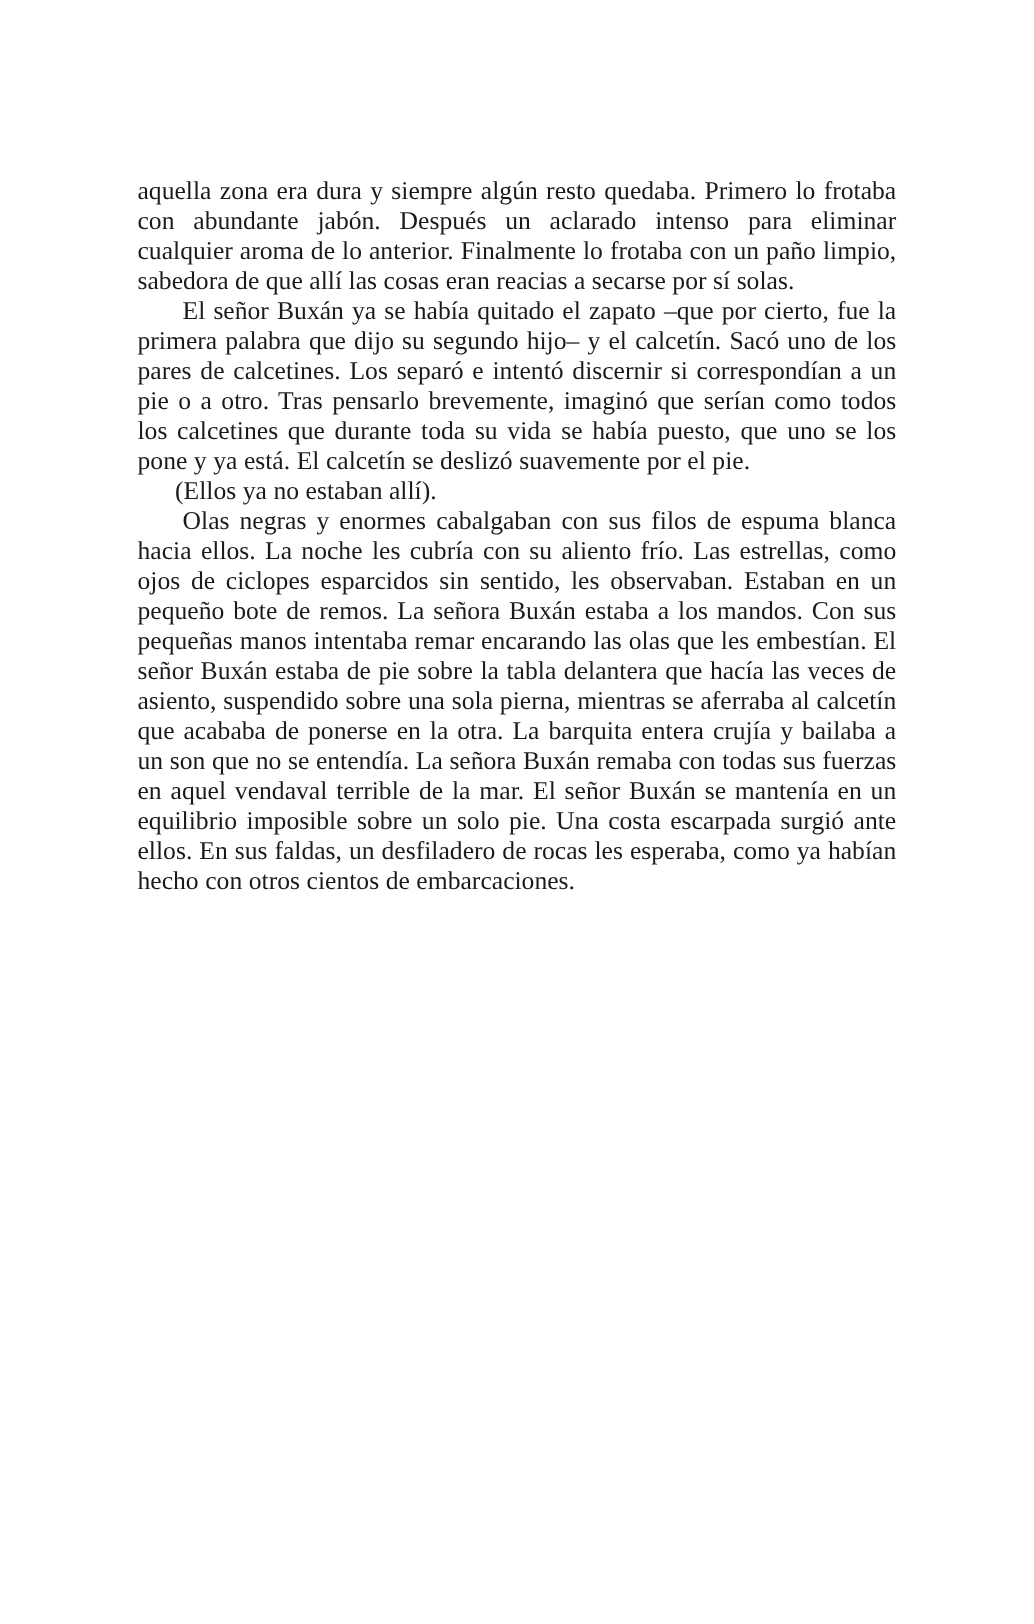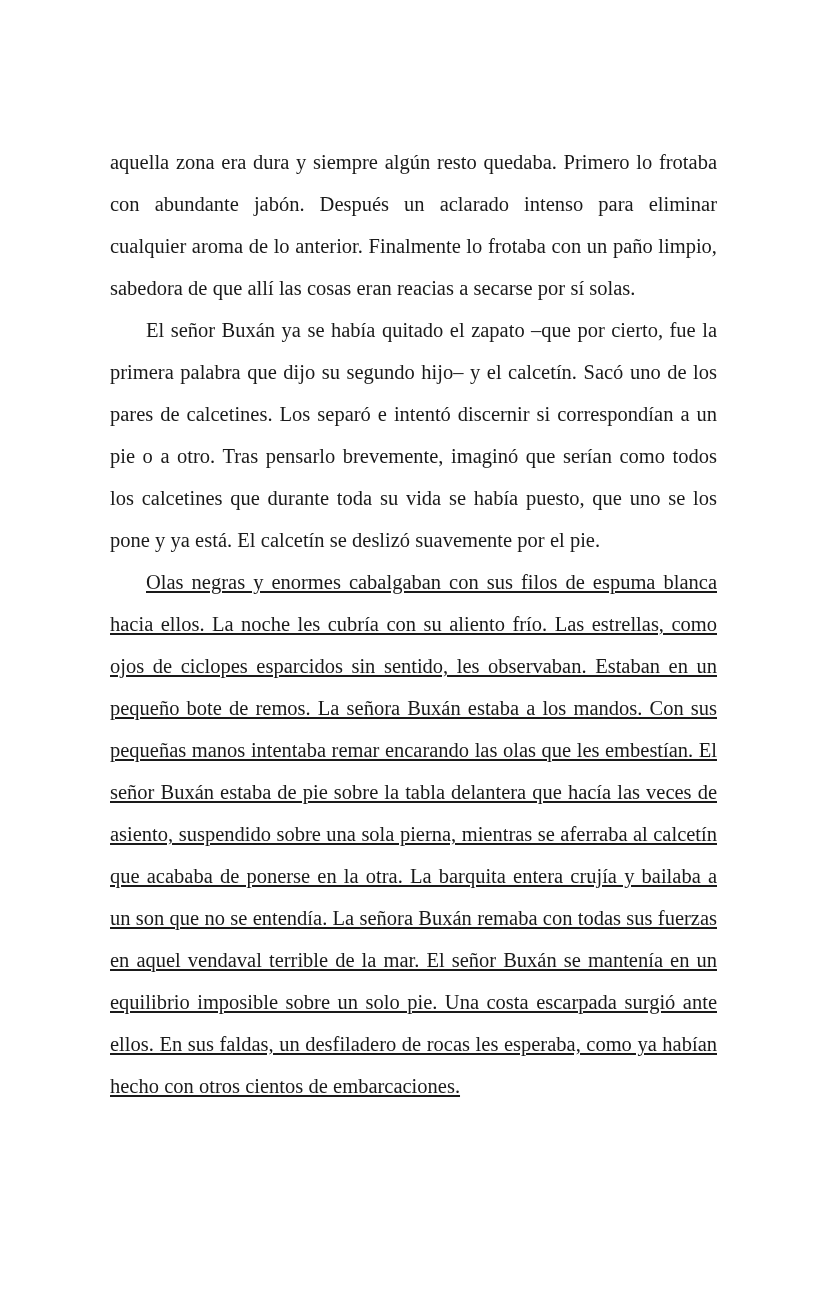--- a/index.html
+++ b/index.html
@@ -22,52 +22,52 @@
     position: absolute;
     left: 110px;
     top: 141px;
     width: 607px;
   }
 
   .para {
     margin: 0;
     font-family: "Liberation Serif", "DejaVu Serif", serif;
     font-size: 20.5px;
-    line-height: 42px;
+    line-height: 24px;
     color: #1a1a1a;
     text-align: justify;
     text-justify: inter-word;
     text-indent: 36px;
     -webkit-font-smoothing: antialiased;
     hyphens: none;
     word-spacing: 0.1px;
   }
 
   .para.first {
     text-indent: 0;
   }
 
   .para.paren {
     text-indent: 30px;
   }
 
   
   .para:last-child {
     margin-bottom: 0;
-    text-decoration: underline;
   }
 </style>
 </head>
 <body>
 
 <div class="page">
   <div class="text-block">
 
     <p class="para first">aquella zona era dura y siempre algún resto quedaba. Primero lo frotaba con abundante jabón. Después un aclarado intenso para eliminar cualquier aroma de lo anterior. Finalmente lo frotaba con un paño limpio, sabedora de que allí las cosas eran reacias a secarse por sí solas.</p>
 
     <p class="para">El señor Buxán ya se había quitado el zapato –que por cierto, fue la primera palabra que dijo su segundo hijo– y el calcetín. Sacó uno de los pares de calcetines. Los separó e intentó discernir si correspondían a un pie o a otro. Tras pensarlo brevemente, imaginó que serían como todos los calcetines que durante toda su vida se había puesto, que uno se los pone y ya está. El calcetín se deslizó suavemente por el pie.</p>
 
 
+    <p class="para paren">(Ellos ya no estaban allí).</p>
 
     <p class="para">Olas negras y enormes cabalgaban con sus filos de espuma blanca hacia ellos. La noche les cubría con su aliento frío. Las estrellas, como ojos de ciclopes esparcidos sin sentido, les observaban. Estaban en un pequeño bote de remos. La señora Buxán estaba a los mandos. Con sus pequeñas manos intentaba remar encarando las olas que les embestían. El señor Buxán estaba de pie sobre la tabla delantera que hacía las veces de asiento, suspendido sobre una sola pierna, mientras se aferraba al calcetín que acababa de ponerse en la otra. La barquita entera crujía y bailaba a un son que no se entendía.  La señora Buxán remaba con todas sus fuerzas en aquel vendaval terrible de la mar. El señor Buxán se mantenía en un equilibrio imposible sobre un solo pie. Una costa escarpada surgió ante ellos. En sus faldas, un desfiladero de rocas les esperaba, como ya habían hecho con otros cientos de embarcaciones.</p>
 
   </div>
 </div>
 
 </body></html>

